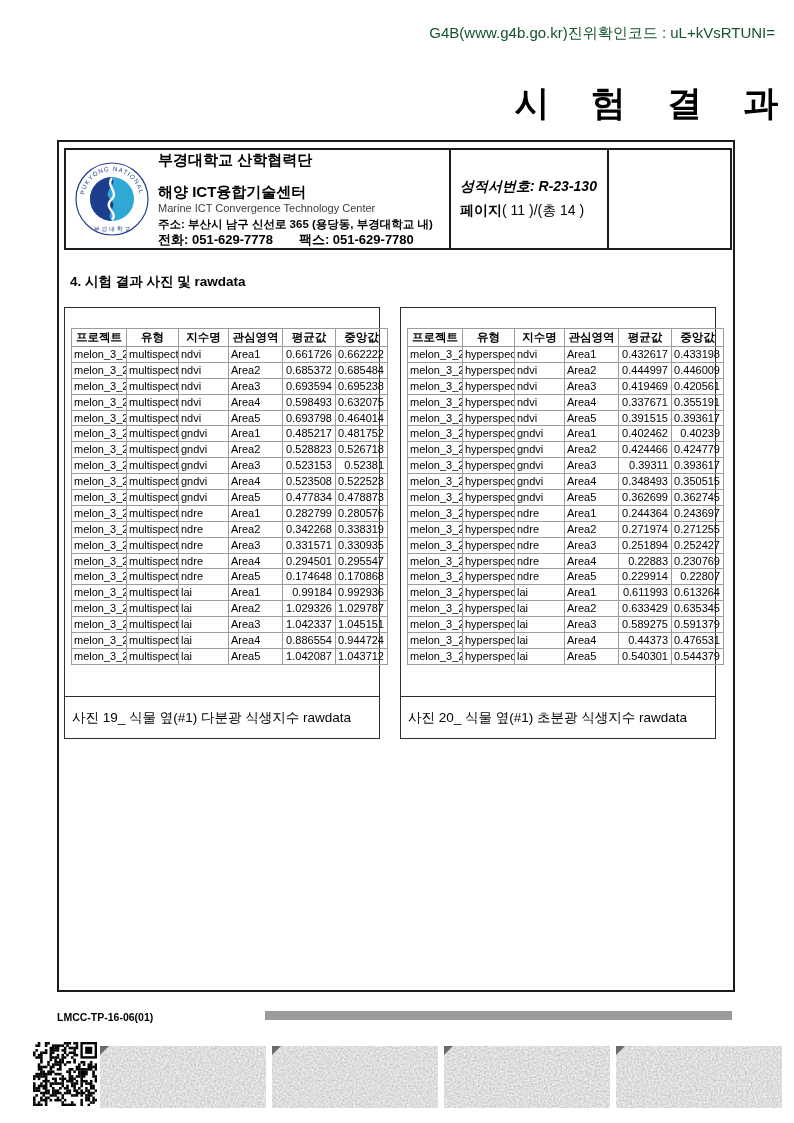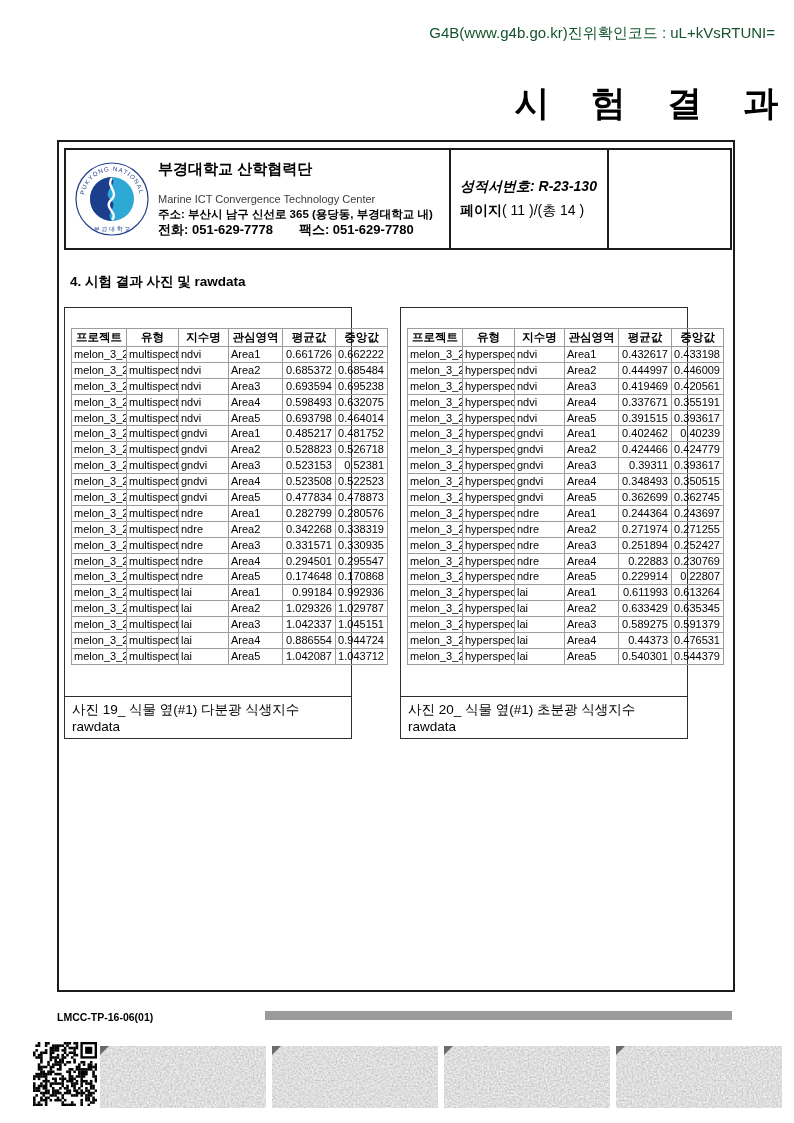--- a/index.html
+++ b/index.html
@@ -26,21 +26,21 @@
   .org-l2{font-size:15px;font-weight:bold;margin-bottom:3px;}
   .org-en{font-size:11px;color:#3c3c3c;margin-bottom:3px;}
   .org-addr{font-size:11.5px;font-weight:bold;margin-bottom:3px;}
   .org-tel{font-size:13px;font-weight:bold;}
   .report-no{font-size:14px;font-weight:bold;margin-bottom:6px;font-style:italic;}
   .page-line{font-size:14px;}
   .page-label{font-weight:bold;}
   
   .section-title{position:absolute;left:11px;top:131px;font-size:13.5px;font-weight:bold;}
   
-  .block{position:absolute;top:165px;width:288px;height:432px;border:1.5px solid #2e2e2e;box-sizing:border-box;background:#fff;}
+  .block{position:absolute;top:165px;width:316px;height:432px;border:1.5px solid #2e2e2e;box-sizing:border-box;background:#fff;}
   .block-left{left:5px;}
   .block-right{left:341px;}
   .data-table{position:absolute;left:6px;top:20px;border-collapse:collapse;table-layout:fixed;width:316px;font-size:11px;}
   .data-table th,.data-table td{border:1px solid #9c9c9c;padding:0 2px;height:15.9px;line-height:1;overflow:hidden;white-space:nowrap;box-sizing:border-box;}
   .data-table th{font-weight:bold;text-align:center;font-size:11.5px;height:18px;}
   .data-table td{text-align:left;}
   .data-table td.num{text-align:right;padding-right:3px;}
   .data-table th:nth-child(1),.data-table td:nth-child(1){width:55px;}
   .data-table th:nth-child(2),.data-table td:nth-child(2){width:52px;}
   .data-table th:nth-child(3),.data-table td:nth-child(3){width:50px;}
@@ -78,20 +78,21 @@
             <textPath href="#ringTop" startOffset="4">PUKYONG NATIONAL UNIVERSITY</textPath>
           </text>
           <circle cx="38" cy="38" r="22" fill="#2ea8d5"></circle>
           <path d="M38 16 A22 22 0 0 0 38 60 C30 52 46 46 36 38 C28 30 44 24 38 16 Z" fill="#1d3e8c"></path>
           <path d="M38 17 C31 25 46 31 37 39 C29 47 45 52 38 59" stroke="#ffffff" stroke-width="2.4" fill="none"></path>
           <text x="38" y="70" font-size="6" fill="#24418e" text-anchor="middle">부 경 대 학 교</text>
         </svg>
       </div>
       <div class="org-text">
         <div class="org-l1">부경대학교 산학협력단</div>
+        <div class="org-l2">해양 ICT융합기술센터</div>
         <div class="org-en">Marine ICT Convergence Technology Center</div>
         <div class="org-addr">주소: 부산시 남구 신선로 365 (용당동, 부경대학교 내)</div>
         <div class="org-tel">전화: 051-629-7778　　팩스:  051-629-7780</div>
       </div>
     </div>
     <div class="info-cell cell-report">
       <div class="report-no">성적서번호: R-23-130</div>
       <div class="page-line">
         <span class="page-label">페이지</span><span>( 11 )/(총 14 )</span>
       </div>

